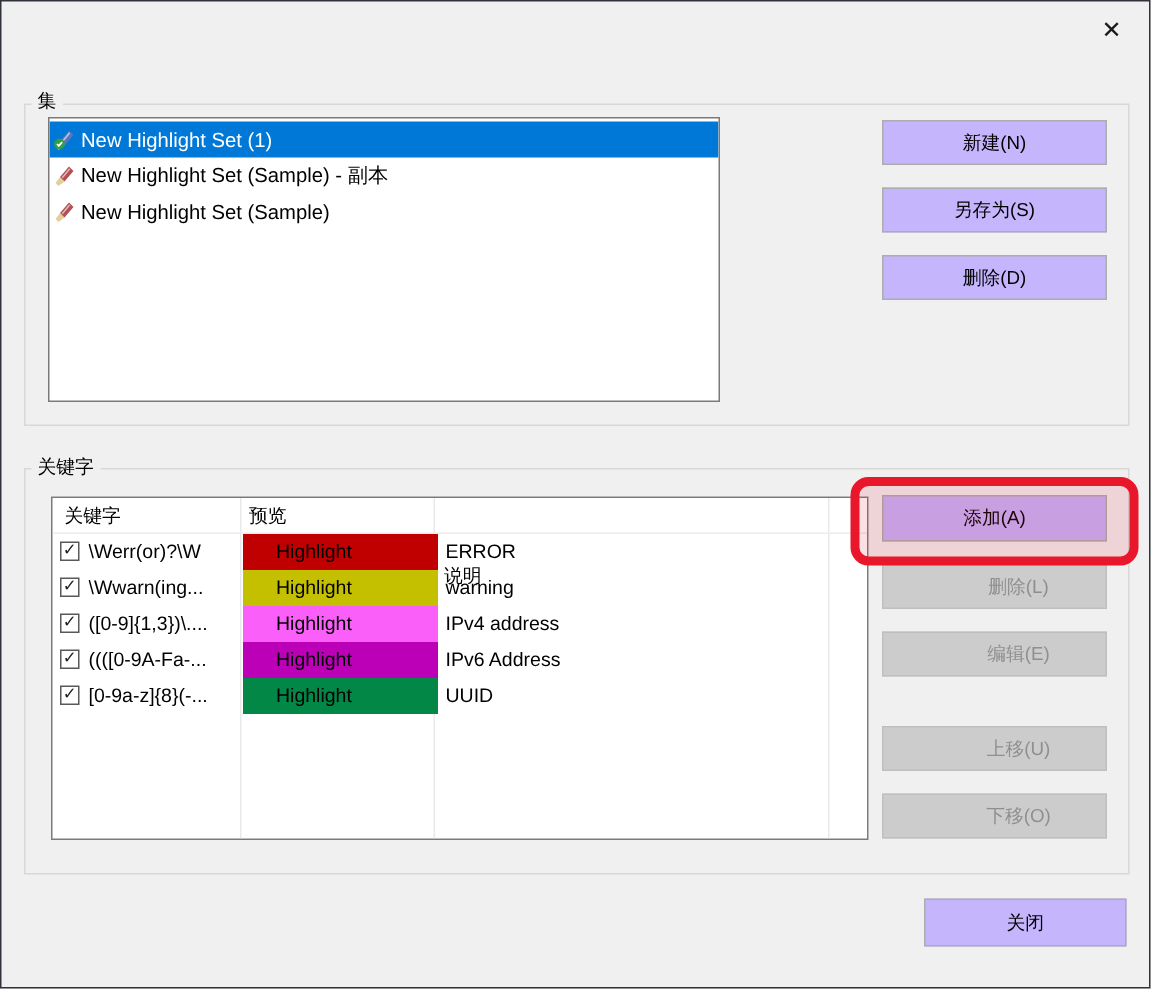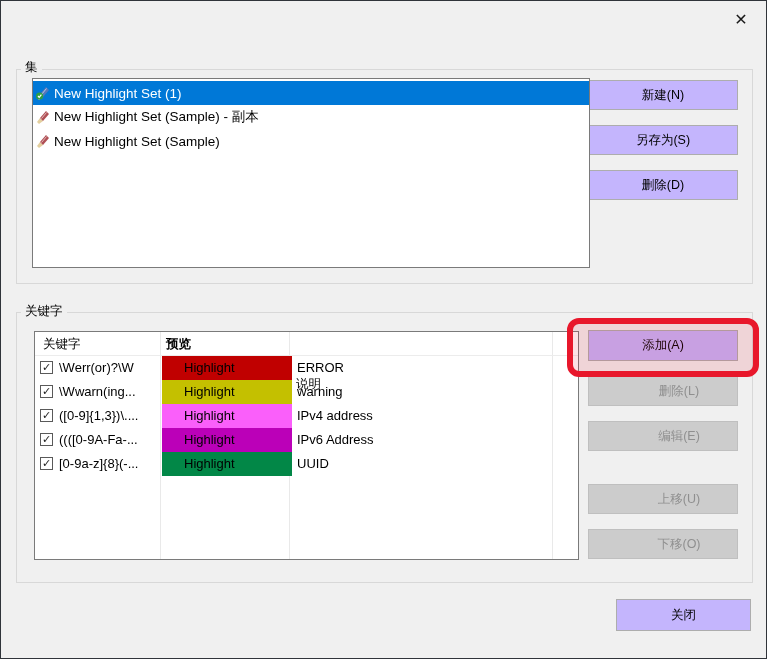--- a/index.html
+++ b/index.html
@@ -26,21 +26,21 @@
   .group {
     position:absolute; border:1px solid #d8d8d8; background:transparent;
   }
   .group-label {
     position:absolute; font-size:12.5px; color:#000; background:#f0f0f0;
     padding:0 4px; line-height:15px; z-index:2;
   }
 
   
   .listbox {
-    position:absolute; left:31px; top:77px; width:558px; height:190px;
+    position:absolute; left:31px; top:77px; width:448px; height:190px;
     background:#fff; border:1px solid #7a7a7a; padding-top:2px; overflow:hidden; z-index:1;
   }
   .lb-row {
     height:24px; display:flex; align-items:center; padding-left:2px;
     font-size:13.5px; color:#000; white-space:nowrap;
   }
   .lb-row.selected { color:#fff; }
   .pen-icon { width:16px; height:16px; margin-right:3px; flex:0 0 16px; }
 
   
@@ -142,21 +142,21 @@
 
   <div class="group" style="left:15px; top:311px; width:737px; height:271px;"></div>
   <span class="group-label" style="left:20px; top:303px;">关键字</span>
 
   <div class="table">
     <div class="vline" style="left:125px;"></div>
     <div class="vline" style="left:254px;"></div>
     <div class="vline" style="left:517px;"></div>
     <div class="thead">
       <span class="th" style="left:8px;">关键字</span>
-      <span class="th" style="left:131px;font-weight:bold;">预览</span>
+      <span class="th" style="left:131px;">预览</span>
       <span class="th" style="left:261px;margin-top:40px;">说明</span>
     </div>
 
     <div class="trow" style="top:24px;">
       <span class="cb">
           <i>✓</i>
         </span>
       <span class="kw">\Werr(or)?\W</span>
       <div class="preview" style="background-color: rgb(192, 0, 0);">
         <span>Highlight</span>

